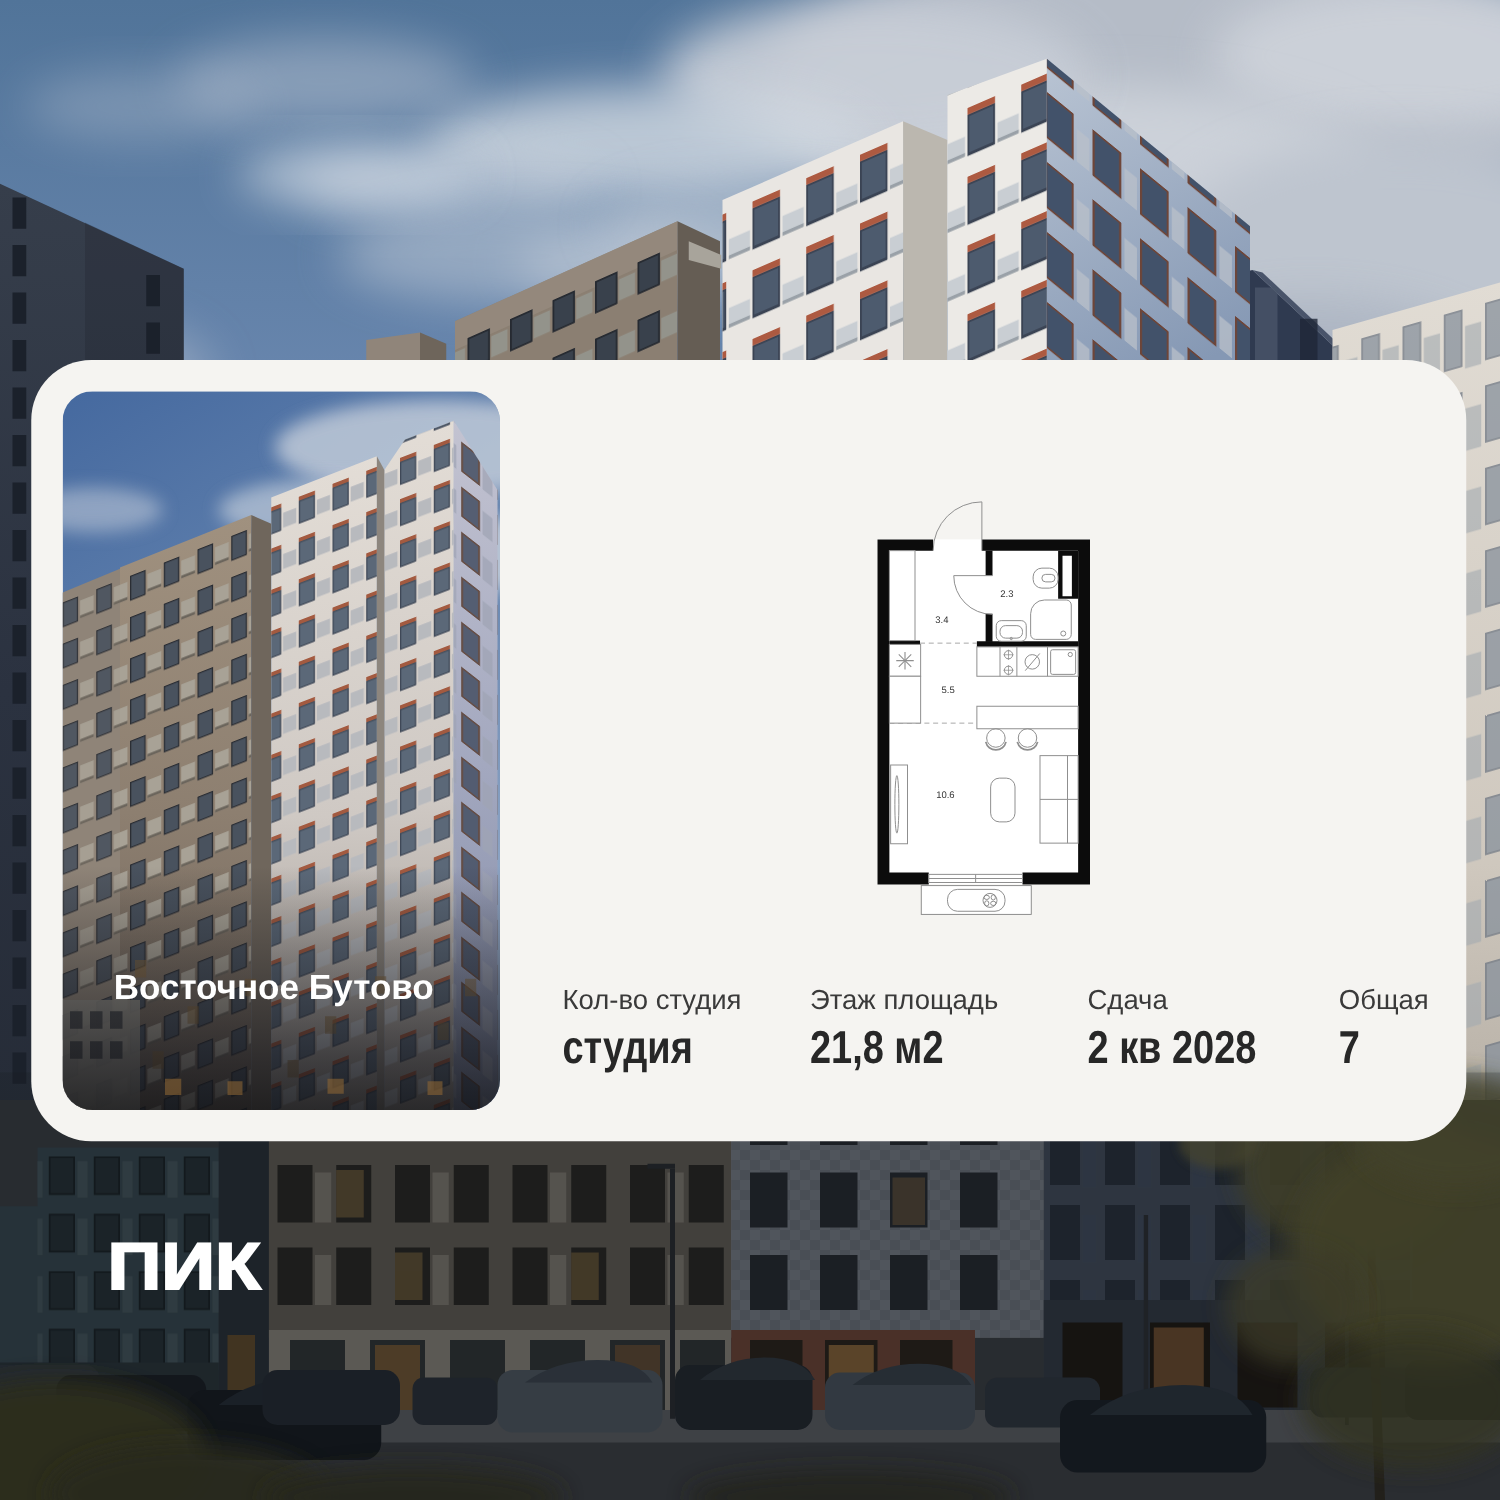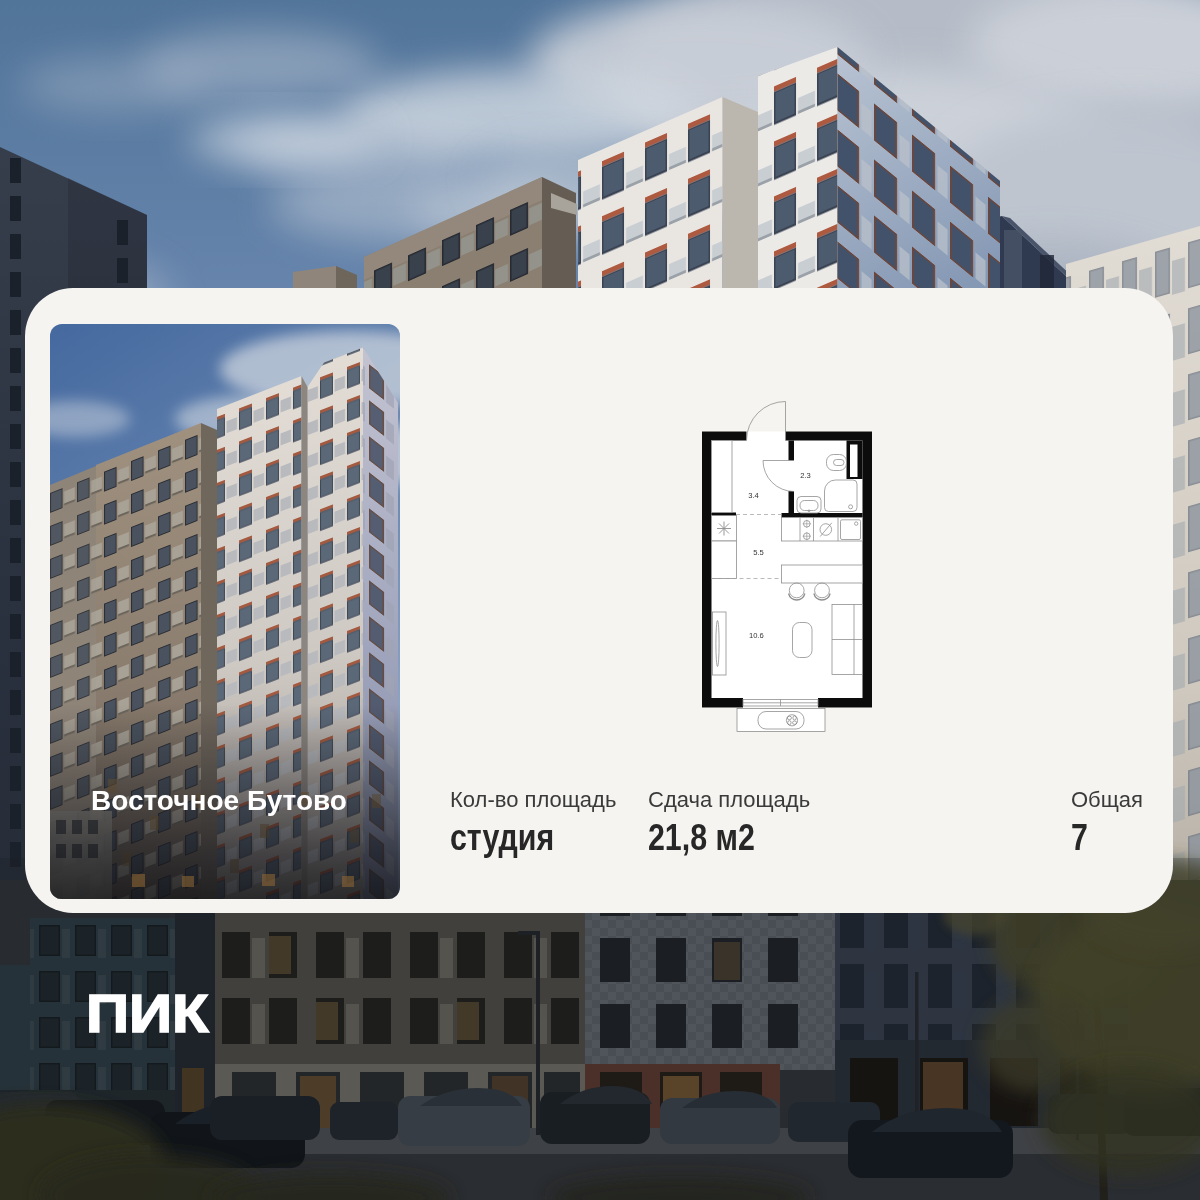--- a/index.html
+++ b/index.html
@@ -1,19 +1,19 @@
 <!DOCTYPE html>
 <html><head>
 <meta charset="utf-8">
 <style>
 html,body{margin:0;padding:0}
 .stage{position:relative;width:1200px;height:1200px;overflow:hidden;font-family:"Liberation Sans",sans-serif;background:#68809f}
 .bg{position:absolute;left:0;top:0}
 .card{position:absolute;left:25px;top:288px;width:1148px;height:625px;border-radius:48px;background:#f5f4f1}
-.photo{position:absolute;left:50px;top:324px;width:350px;height:575px;border-radius:12px;overflow:hidden}
+.photo{position:absolute;left:50px;top:313px;width:350px;height:575px;border-radius:24px;overflow:hidden}
 .photo-title{position:absolute;left:41px;top:463px;color:#fff;font-weight:bold;font-size:28px;line-height:28px;letter-spacing:0px}
 .plan{position:absolute;left:690px;top:390px}
 .spec{position:absolute;color:#333}
 .spec .lbl{font-size:22px;line-height:22px;color:#3a3a3a}
 .spec .val{margin-top:10px;font-size:37px;line-height:34px;font-weight:bold;color:#272727;transform:scaleX(0.82);transform-origin:0 0}
 .pik{position:absolute;left:86px;top:987px;color:#fff;font-weight:bold;font-size:53px;line-height:53px;transform:scaleX(1.13);transform-origin:0 0;-webkit-text-stroke:1.6px #fff}
 </style>
 </head>
 <body>
 <div class="stage">
@@ -588,29 +588,33 @@
 
 <g fill="#333333" font-family="Liberation Sans, sans-serif" font-size="7.6" stroke="none">
 <text x="805.5" y="477.8" text-anchor="middle">2.3</text>
 <text x="753.5" y="498.3" text-anchor="middle">3.4</text>
 <text x="758.5" y="554.6" text-anchor="middle">5.5</text>
 <text x="756.3" y="638.3" text-anchor="middle">10.6</text>
 </g>
 </svg>
 
 <div class="spec" style="left:450px;top:789px">
-      <div class="lbl">Кол-во площадь</div>
+      <div class="lbl">Кол-во студия</div>
       <div class="val">студия</div>
     </div>
 
 <div class="spec" style="left:648px;top:789px">
-      <div class="lbl">Сдача площадь</div>
+      <div class="lbl">Этаж площадь</div>
       <div class="val">21,8 м2</div>
     </div>
 
+<div class="spec" style="left:870px;top:789px">
+      <div class="lbl">Сдача</div>
+      <div class="val">2 кв 2028</div>
+    </div>
 
 <div class="spec" style="left:1071px;top:789px">
       <div class="lbl">Общая</div>
       <div class="val">7</div>
     </div>
 
 <div class="pik">ПИК</div>
 </div>
 
 </body></html>

